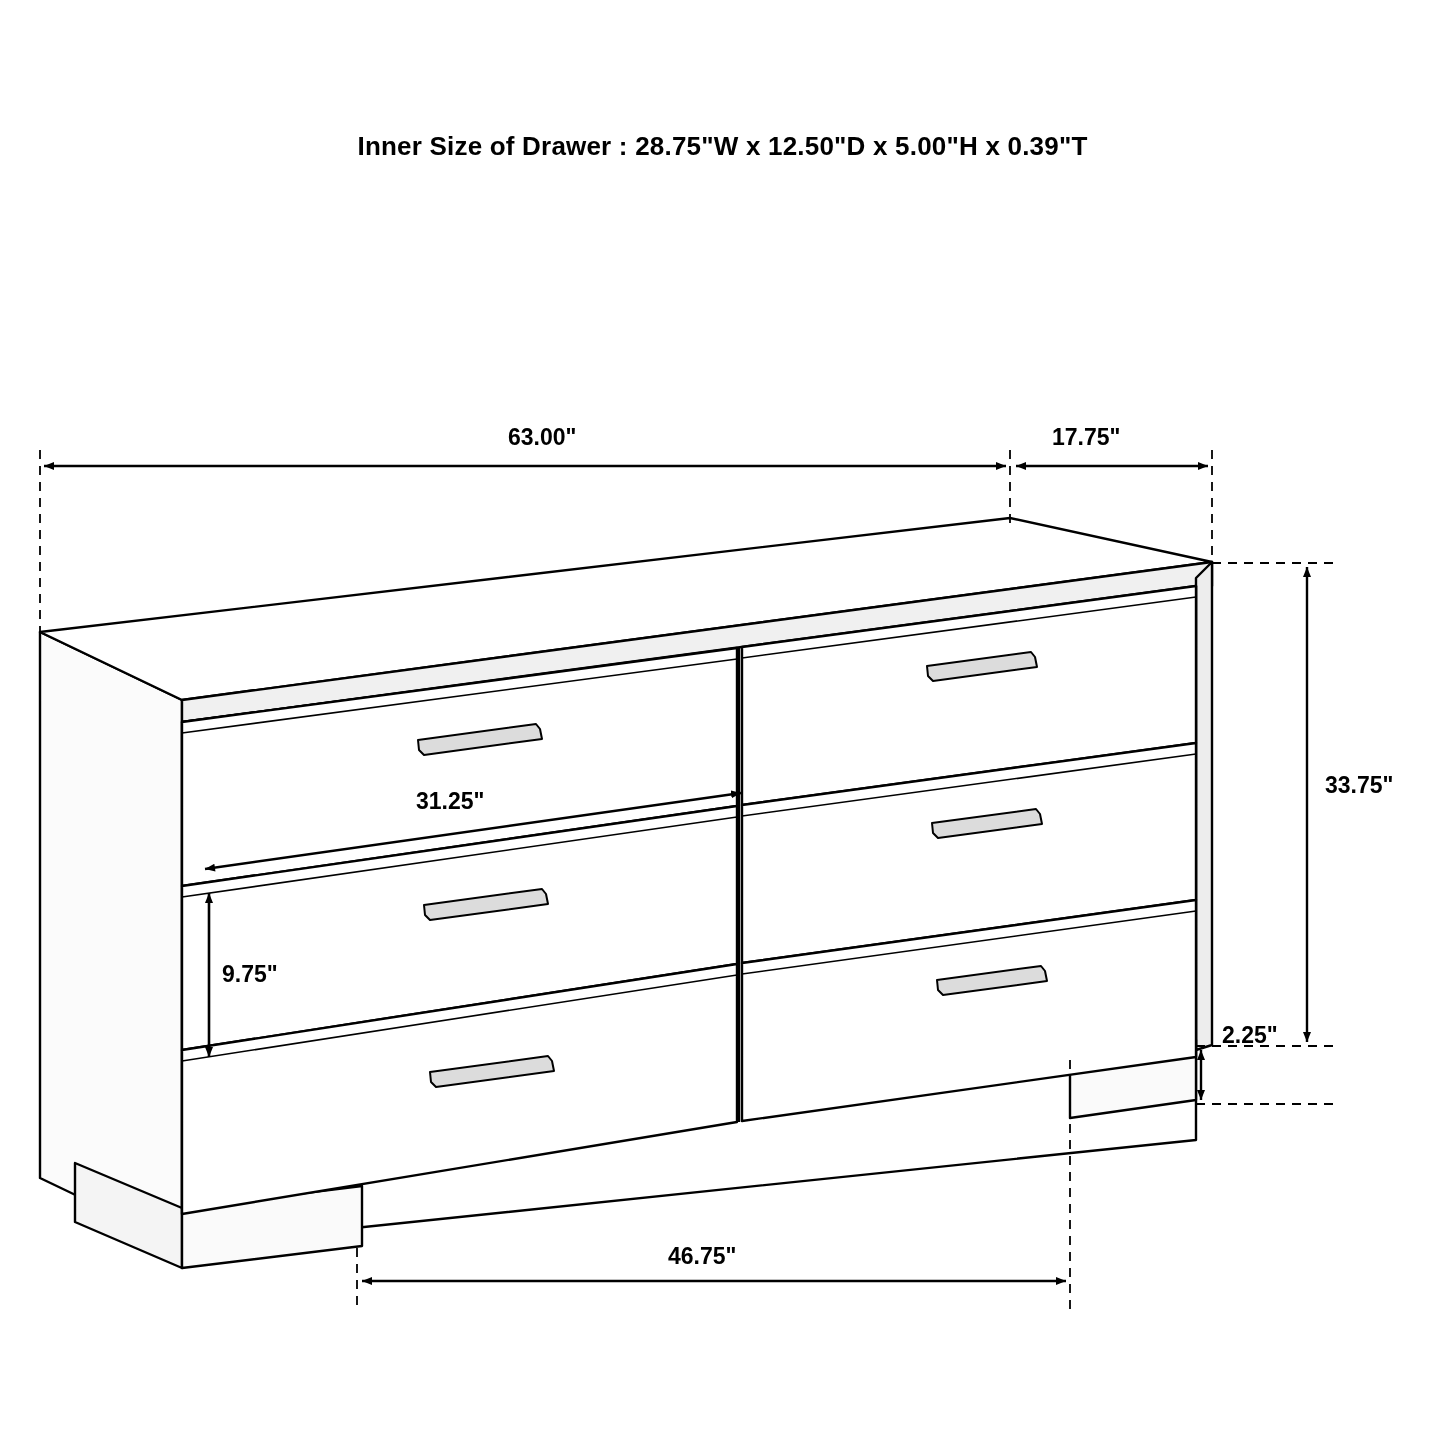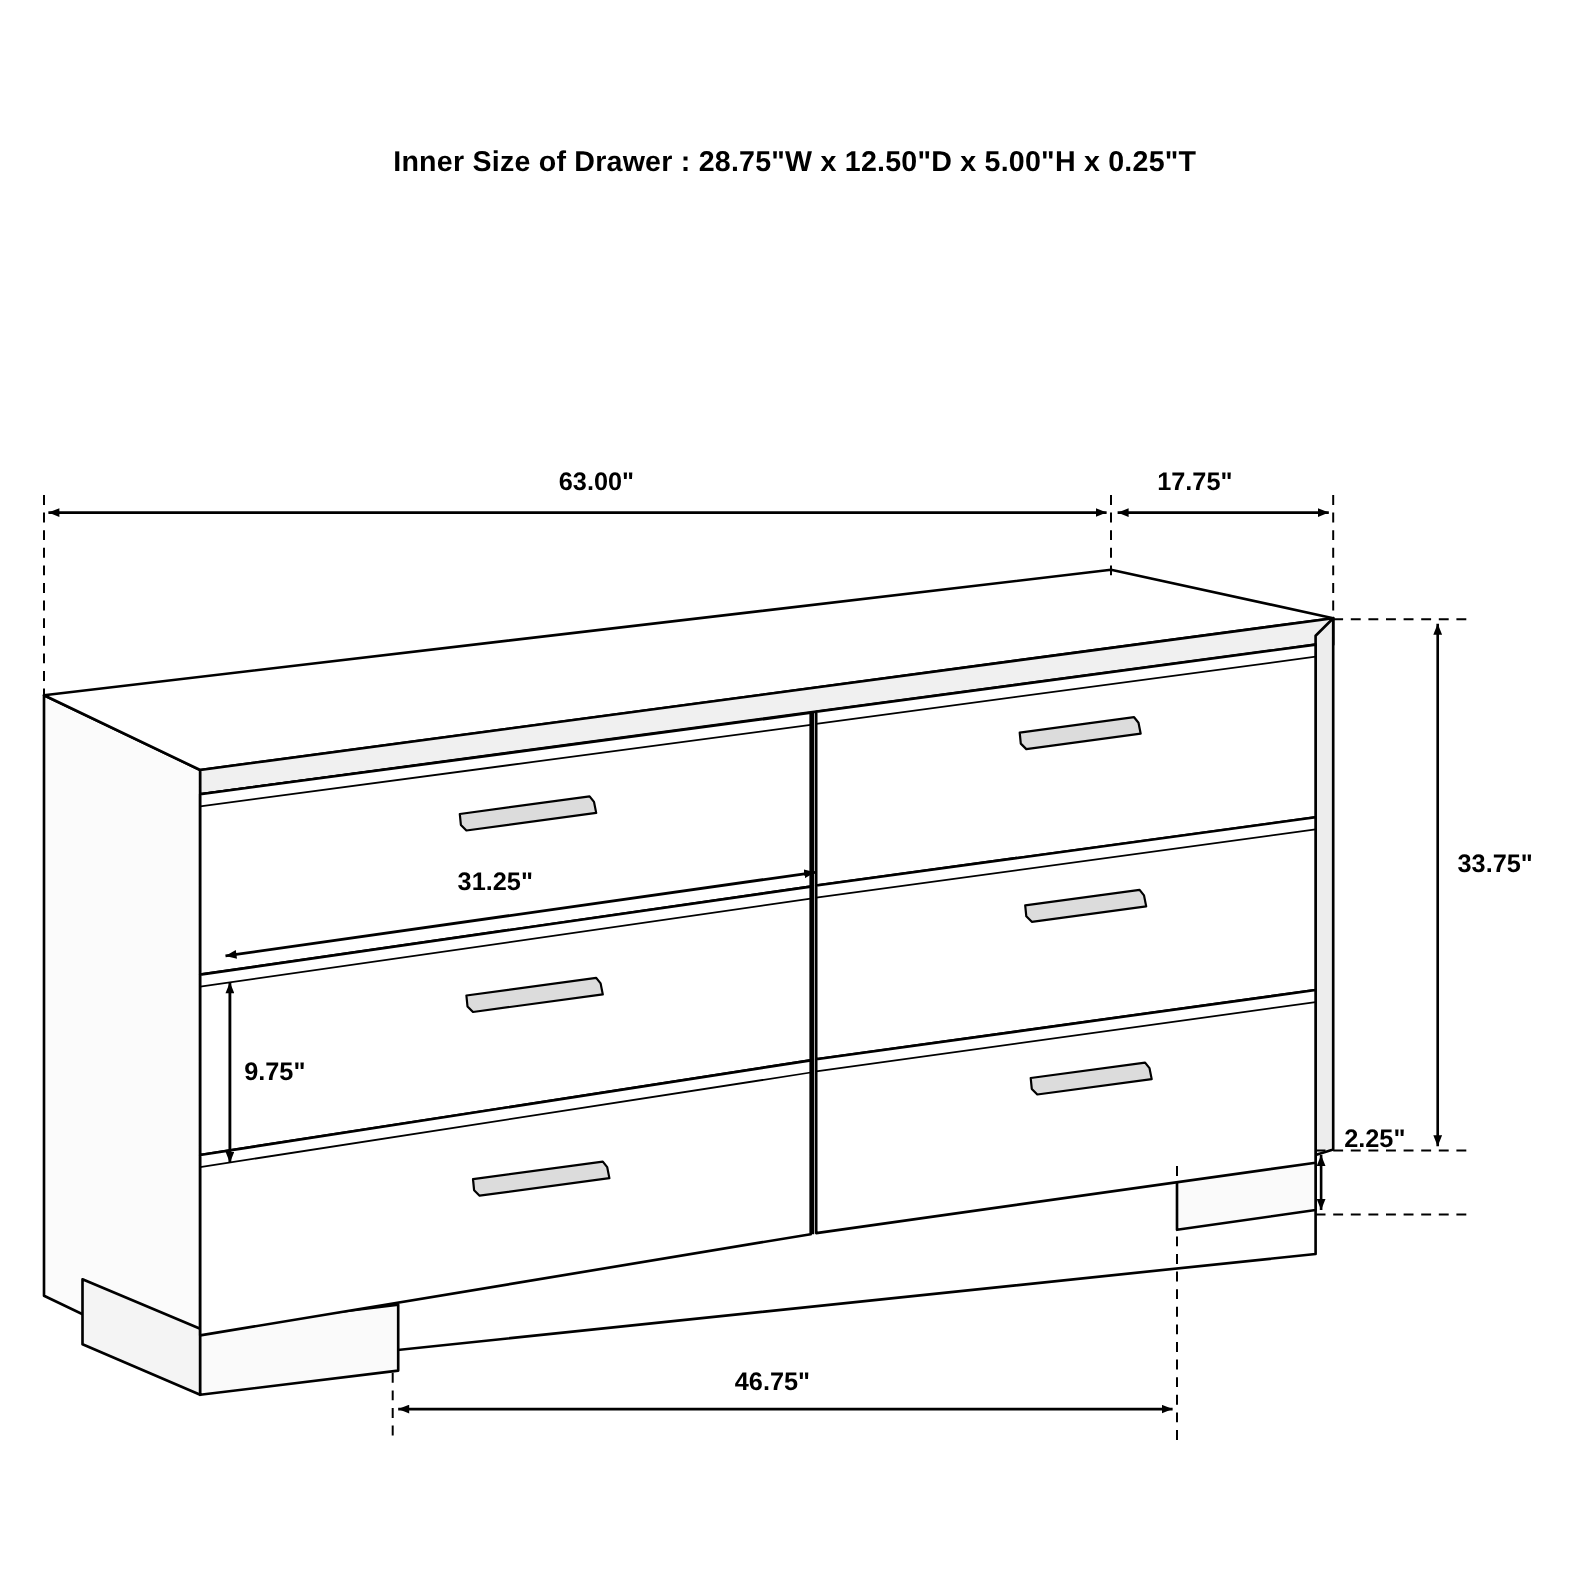--- a/index.html
+++ b/index.html
@@ -43,21 +43,21 @@
     font-size: 23px;
     font-weight: bold;
     white-space: nowrap;
   }
 </style>
 </head>
 <body>
 
 <div id="diagram-root">
 
-  <div class="title">Inner Size of Drawer : 28.75"W x 12.50"D x 5.00"H x 0.25"T</div>
+  <div class="title">Inner Size of Drawer : 28.75"W x 12.50"D x 5.00"H x 0.39"T</div>
 
   <svg viewBox="0 0 1445 1445" xmlns="http://www.w3.org/2000/svg">
 
     <g stroke="#000" fill="#ffffff" stroke-width="2.4" stroke-linejoin="round">
 
       <polygon points="40,632 182,700 182,1246 40,1178" fill="#fbfbfb"></polygon>
 
       <polygon points="40,632 1010,518 1212,562 182,700" fill="#ffffff"></polygon>
 
       <polygon points="182,700 1212,562 1212,586 182,722" fill="#f0f0f0"></polygon>

